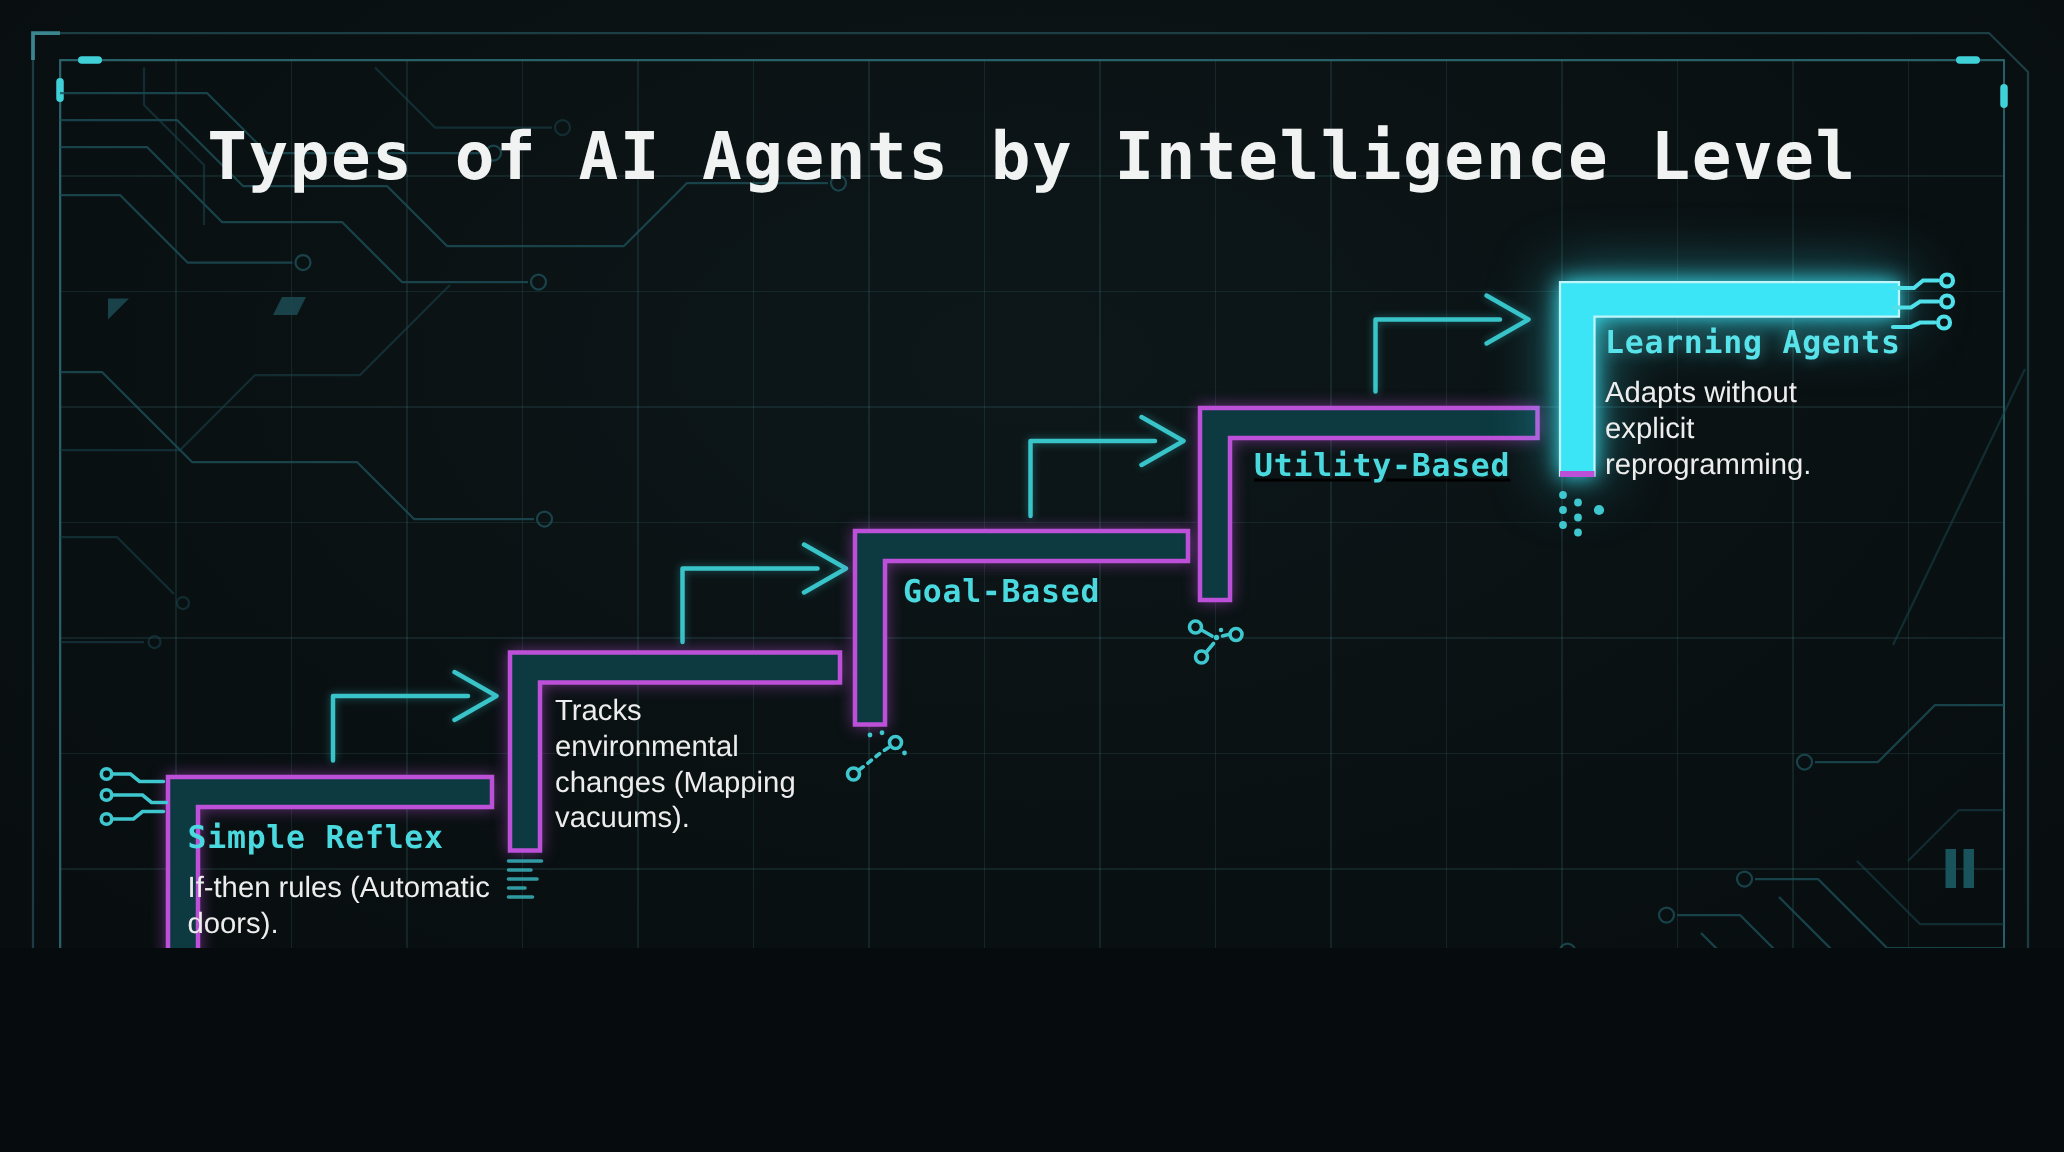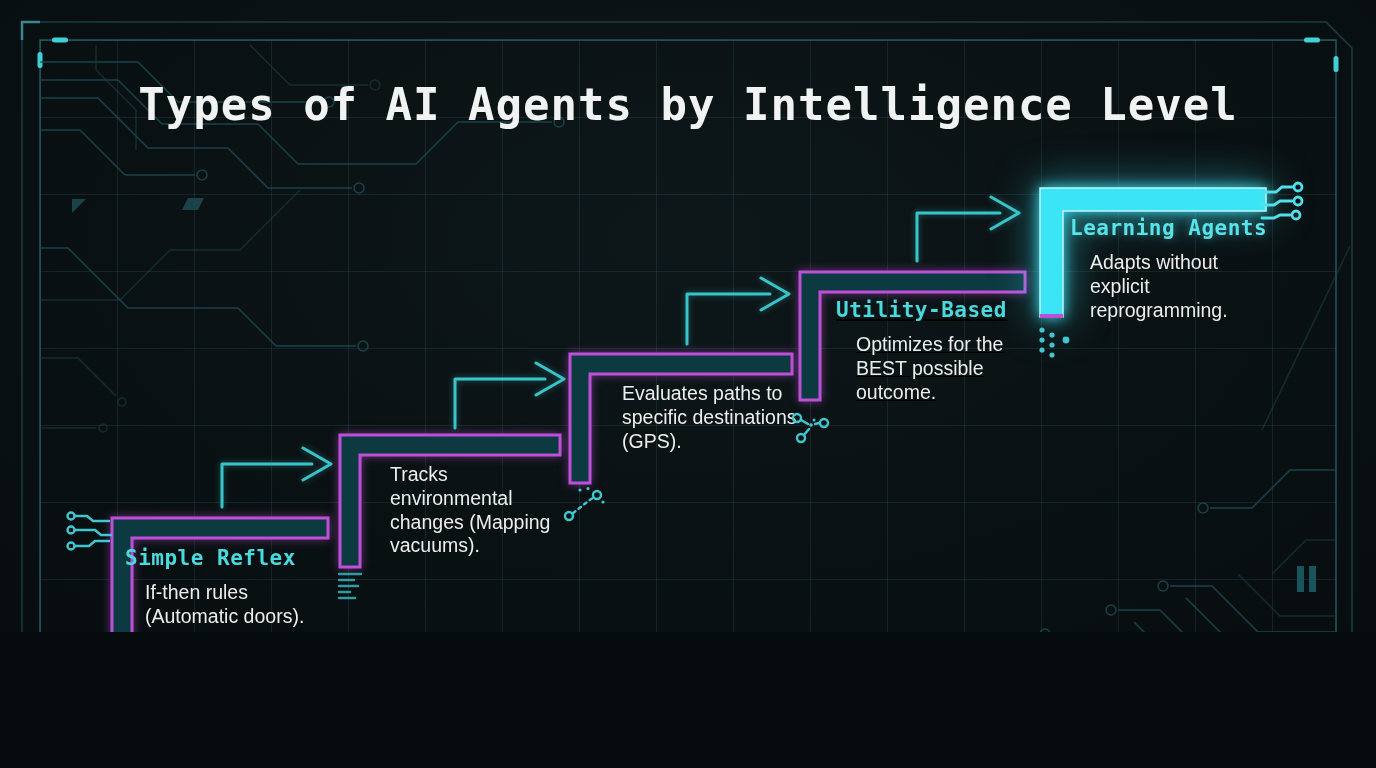--- a/index.html
+++ b/index.html
@@ -9,21 +9,21 @@
   .bgsvg,.svgtop{position:absolute;inset:0;pointer-events:none;}
   .grid{position:absolute;left:40px;top:40px;width:1296px;height:688px;
     background-image:
       repeating-linear-gradient(to right, rgba(90,175,185,.13) 0 1px, transparent 1px 77px),
       repeating-linear-gradient(to bottom, rgba(90,175,185,.12) 0 1px, transparent 1px 77px);}
   .title{position:absolute;left:0;right:0;top:79px;margin:0;text-align:center;
     font:700 44px "DejaVu Sans Mono",monospace;color:#f1f3f3;letter-spacing:1px;}
   .step-text{position:absolute;}
   .step-name{font:700 21px "DejaVu Sans Mono",monospace;color:#49d9de;
     letter-spacing:.5px;margin:0 0 11px 0;white-space:nowrap;}
-  .step-desc{font:400 19.5px "Liberation Sans",sans-serif;color:#ededed;line-height:1.22;margin-left:20px;}
+  .step-desc{font:400 19.5px "Liberation Sans",sans-serif;color:#ededed;line-height:1.22;}
   .hl .step-name{color:#58e3ea;text-shadow:0 0 10px rgba(88,227,234,.4);}
   .arrow{stroke:#38c4c9;stroke-width:3;fill:none;stroke-linecap:round;stroke-linejoin:round;
     filter:drop-shadow(0 0 3px rgba(56,196,201,.45));}
   .band{fill:#0d3940;stroke:#bd50d8;stroke-width:3;stroke-linejoin:miter;
     filter:drop-shadow(0 0 5px rgba(189,80,216,.5));}
   .band-hl{fill:#3ce5f5;stroke:#bdf5fb;stroke-width:1.5;
     filter:drop-shadow(0 0 7px rgba(60,229,245,.95)) drop-shadow(0 0 20px rgba(60,229,245,.5));}
   .cap-hl{fill:#bd50d8;}
   .circ{stroke:#1d4f57;stroke-width:1.5;fill:none;opacity:.8;stroke-linejoin:round;}
   .circ-faint{stroke:#1a454c;stroke-width:1.5;fill:none;opacity:.55;}
@@ -146,25 +146,24 @@
   </svg>
 
   <div class="step-text" style="left:125px;top:546px;width:206px;">
     <div class="step-name">Simple Reflex</div>
     <div class="step-desc">If-then rules (Automatic doors).</div>
   </div>
   <div class="step-text" style="left:370px;top:463px;width:185px;">
     <div class="step-desc">Tracks environmental changes (Mapping vacuums).</div>
   </div>
   <div class="step-text" style="left:602px;top:382px;width:196px;">
-    <div class="step-desc">Evaluates paths to specific destinations (GPS).</div>
+    <div class="step-name">Goal-Based</div>
   </div>
   <div class="step-text" style="left:836px;top:298px;width:176px;text-decoration:underline;">
     <div class="step-name">Utility-Based</div>
-    <div class="step-desc">Optimizes for the BEST possible outcome.</div>
   </div>
   <div class="step-text hl" style="left:1070px;top:216px;width:176px;">
     <div class="step-name">Learning Agents</div>
     <div class="step-desc">Adapts without explicit reprogramming.</div>
   </div>
 
   <svg class="icon" style="left:64px;top:506px;" width="52" height="52" viewBox="0 0 52 52">
     <circle cx="7" cy="10" r="3.5"></circle>
       <path d="M11,10 h12 l6,5 h16"></path>
     <circle cx="7" cy="24" r="3.5"></circle>

